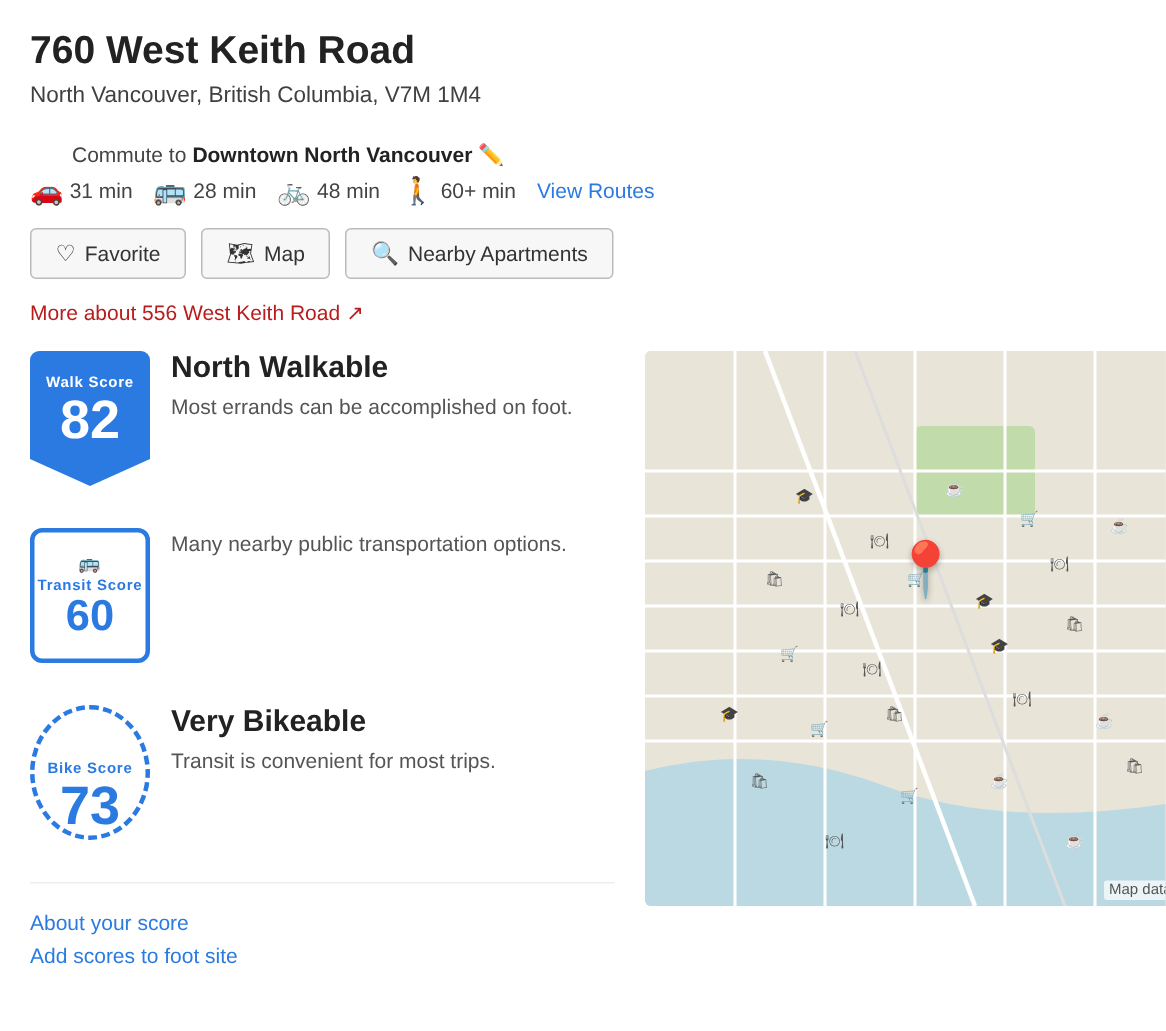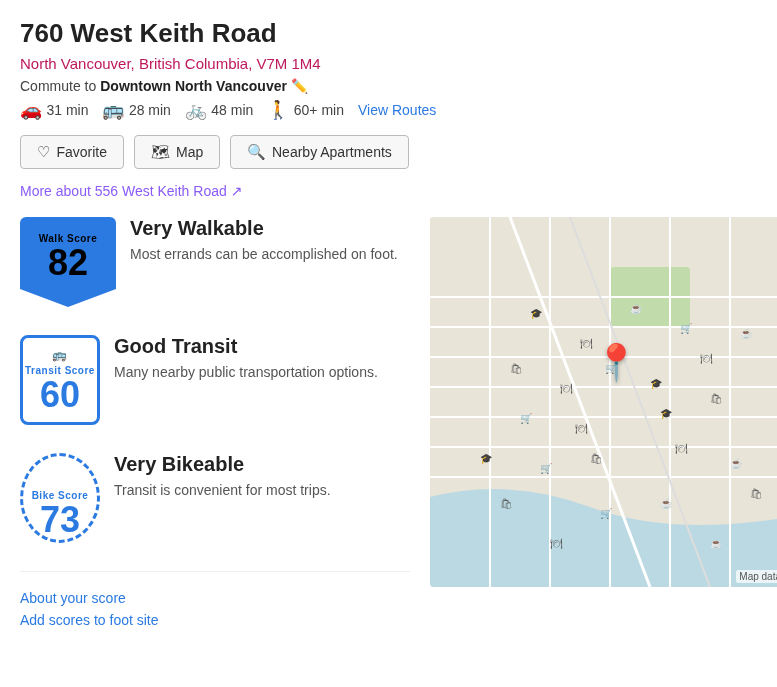--- a/index.html
+++ b/index.html
@@ -1,65 +1,65 @@
 <!DOCTYPE html>
 <html><head>
   <meta charset="utf-8">
   <style>
     * { box-sizing: border-box; margin: 0; padding: 0; }
     body { font-family: Arial, sans-serif; background: #fff; color: #333; width: 777px; min-height: 687px; padding: 18px 20px; }
 
     .address-title { font-size: 26px; font-weight: bold; color: #222; margin-bottom: 6px; }
-    .address-sub { font-size: 15px; color: #be185d; margin-bottom: 6px; }
-    .commute-row { font-size: 14px; color: #444; margin-bottom: 5px; display: flex; align-items: flex-start; gap: 4px; }
+    .address-sub { font-size: 15px; color: #404040; margin-bottom: 23px; }
+    .commute-row { font-size: 14px; color: #444; margin-bottom: 5px; display: flex; align-items: flex-start; gap: 4px; margin-left: 28px; }
     .commute-row strong { color: #222; }
     .transport-row { display: flex; align-items: center; gap: 14px; font-size: 14px; color: #444; margin-bottom: 14px; }
     .transport-item { display: flex; align-items: center; gap: 4px; }
     .transport-icon { font-size: 18px; }
     .view-routes { color: #2a7ae2; text-decoration: none; font-size: 14px; }
 
     .btn-row { display: flex; gap: 10px; margin-bottom: 14px; }
     .btn { display: flex; align-items: center; gap: 6px; padding: 7px 16px; border: 1px solid #bbb; border-radius: 4px; background: #f7f7f7; cursor: pointer; font-size: 14px; color: #333; text-decoration: none; }
     .btn-icon { font-size: 15px; }
 
-    .more-link { color: #8b5cf6; text-decoration: none; font-size: 14px; display: flex; align-items: center; gap: 4px; margin-bottom: 18px; }
+    .more-link { color: #b91c1c; text-decoration: none; font-size: 14px; display: flex; align-items: center; gap: 4px; margin-bottom: 18px; }
 
     .main-content { display: flex; gap: 20px; }
 
     .scores-col { width: 390px; flex-shrink: 0; }
 
     .score-block { display: flex; gap: 14px; align-items: flex-start; margin-bottom: 28px; }
     .score-badge { flex-shrink: 0; }
 
     
     .walk-badge {
-      width: 96px; height: 90px;
+      width: 80px; height: 90px;
       background: #2a7ae2;
-      color: #000000;
+      color: #ffffff;
       display: flex; flex-direction: column; align-items: center; justify-content: center;
       border-radius: 6px;
       position: relative;
       clip-path: polygon(0 0, 100% 0, 100% 80%, 50% 100%, 0 80%);
       padding-bottom: 10px;
     }
     .walk-badge .badge-label { font-size: 10px; font-weight: bold; letter-spacing: 0.5px; line-height: 1.2; text-align: center; }
     .walk-badge .badge-num { font-size: 36px; font-weight: bold; line-height: 1; }
 
     
     .transit-badge {
       width: 80px; height: 90px;
       background: transparent;
       border: 3px solid #2a7ae2;
       color: #2a7ae2;
       display: flex; flex-direction: column; align-items: center; justify-content: center;
       border-radius: 8px;
       position: relative;
     }
     .transit-badge .badge-label { font-size: 10px; font-weight: bold; letter-spacing: 0.5px; line-height: 1.2; text-align: right; }
-    .transit-badge .badge-num { font-size: 36px; font-weight: bold; line-height: 1; }
+    .transit-badge .badge-num { font-size: 29px; font-weight: bold; line-height: 1; }
     .transit-icon-row { display: flex; gap: 3px; font-size: 12px; margin-bottom: 3px; }
 
     
     .bike-badge {
       width: 80px; height: 90px;
       background: transparent;
       border: 3px dashed #2a7ae2;
       color: #2a7ae2;
       display: flex; flex-direction: column; align-items: center; justify-content: center;
       border-radius: 50%;
@@ -166,37 +166,36 @@
   <div class="scores-col">
 
     <div class="score-block">
       <div class="score-badge">
         <div class="walk-badge">
           <span class="badge-label">Walk Score</span>
           <span class="badge-num">82</span>
         </div>
       </div>
       <div class="score-text">
-        <h3>Very Walkable</h3>
+        <h3>North Walkable</h3>
         <p>Most errands can be accomplished on foot.</p>
       </div>
     </div>
 
     <div class="score-block">
       <div class="score-badge">
         <div class="transit-badge">
           <div class="transit-icon-row">
             <span>🚌</span>
           </div>
           <span class="badge-label">Transit Score</span>
           <span class="badge-num">60</span>
         </div>
       </div>
       <div class="score-text">
-        <h3>Good Transit</h3>
         <p>Many nearby public transportation options.</p>
       </div>
     </div>
 
     <div class="score-block">
       <div class="score-badge">
         <div class="bike-badge">
           <span class="badge-label">Bike Score</span>
           <span class="badge-num">73</span>
         </div>

